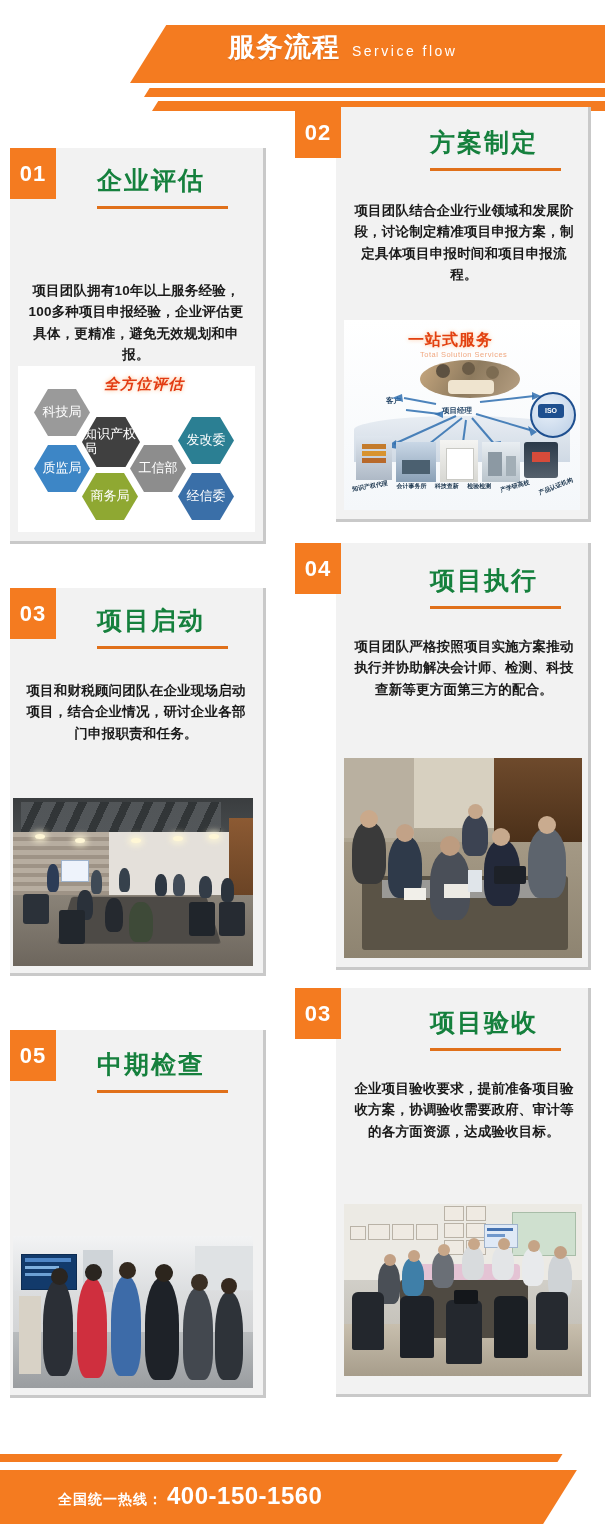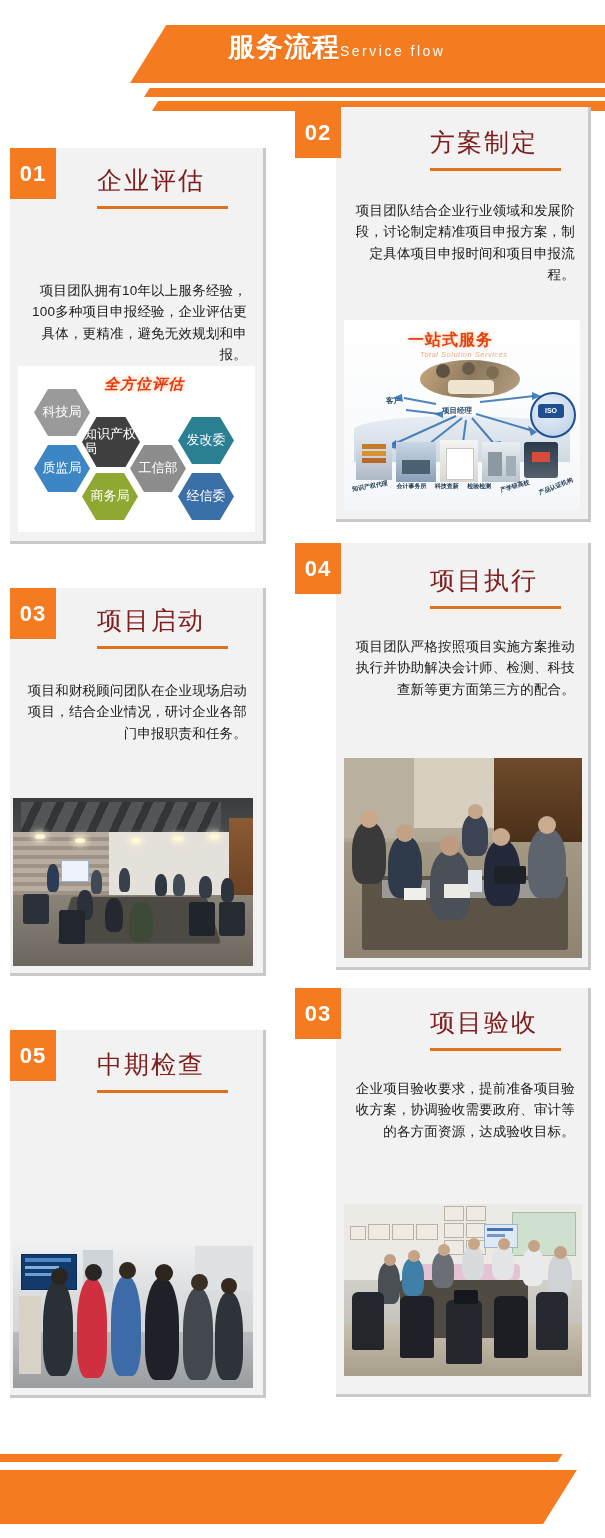--- a/index.html
+++ b/index.html
@@ -27,21 +27,21 @@
     transform-origin:left bottom;
   }
   .hdr-band3{
     position:absolute;left:152px;top:101px;width:560px;height:10px;
     background:#f47b20;
     transform:skewX(-32deg);
     transform-origin:left bottom;
   }
   .hdr-text{
     position:absolute;left:228px;top:34px;
-    display:flex;align-items:baseline;z-index:5;
+    display:flex;align-items:baseline;gap:12px;z-index:5;
   }
   .hdr-cn{
     font-size:27px;font-weight:bold;color:#ffffff;letter-spacing:1px;
     line-height:1;
     text-shadow:0 1px 1px rgba(150,60,0,.25);
   }
   .hdr-en{
     font-size:14px;color:#ffffff;letter-spacing:2.5px;line-height:1;
     font-weight:400;
   }
@@ -51,29 +51,29 @@
   .card.shadow{
     box-shadow:3px 0 0 #c9c9c9, 0 3px 0 #c9c9c9, 3px 3px 0 #c9c9c9;
   }
   .badge{
     position:absolute;width:46px;height:51px;background:#f47b20;
     color:#ffffff;font-size:22px;font-weight:bold;
     display:flex;align-items:center;justify-content:center;
     z-index:6;letter-spacing:1px;
   }
   .card-title{
-    position:absolute;font-size:25px;font-weight:normal;color:#7f1d1d;
+    position:absolute;font-size:25px;font-weight:bold;color:#15803d;
     letter-spacing:2px;line-height:1;white-space:nowrap;
   }
   .title-rule{
     position:absolute;height:3px;background:#e0701a;
   }
   .card-body{
     position:absolute;font-size:13.5px;color:#1a1a1a;line-height:1.58;
-    font-weight:normal;letter-spacing:.2px;text-align:right;
+    font-weight:bold;letter-spacing:.2px;text-align:center;
   }
   .photo{position:absolute;overflow:hidden;background:#dcdcdc;}
 
   
   .ph-layer{position:absolute;}
 
   
   .hexwrap{position:absolute;background:#ffffff;overflow:hidden;}
   .hextitle{
     position:absolute;font-size:15px;font-weight:bold;color:#e23b13;
@@ -152,21 +152,21 @@
   <div class="card shadow" style="left:336px;top:107px;width:252px;height:412px;">
   </div>
   <div class="badge" style="left:295px;top:107px;">02</div>
   <div class="card-title" style="left:430px;top:130px;">方案制定</div>
   <div class="title-rule" style="left:430px;top:168px;width:131px;"></div>
   <div class="card-body" style="left:353px;top:200px;width:222px;">项目团队结合企业行业领域和发展阶段，讨论制定精准项目申报方案，制定具体项目申报时间和项目申报流程。</div>
 
   <div class="photo" style="left:344px;top:320px;width:236px;height:190px;background:#ffffff;">
     <div class="ph-layer" style="left:0;top:0;width:100%;height:100%;background:linear-gradient(#ffffff,#f4f7fa);"></div>
     <div style="position:absolute;left:64px;top:10px;font-size:16px;font-weight:bold;color:#e2400f;letter-spacing:1px;text-shadow:0 0 4px rgba(255,190,140,.9);">一站式服务</div>
-    <div style="position:absolute;left:76px;top:30px;font-size:7.5px;font-style:italic;color:#f0a982;letter-spacing:.5px;">Total Solution Services</div>
+    <div style="position:absolute;left:76px;top:30px;font-size:7.5px;color:#f0a982;letter-spacing:.5px;">Total Solution Services</div>
 
     <div class="ph-layer" style="left:76px;top:40px;width:100px;height:38px;border-radius:50%;background:linear-gradient(120deg,#c9a980,#8d7a5e,#b8a184);"></div>
     <div class="ph-layer" style="left:92px;top:44px;width:14px;height:14px;border-radius:50%;background:#5d5141;"></div>
     <div class="ph-layer" style="left:118px;top:42px;width:13px;height:13px;border-radius:50%;background:#6a5b46;"></div>
     <div class="ph-layer" style="left:142px;top:46px;width:13px;height:13px;border-radius:50%;background:#7d6c52;"></div>
     <div class="ph-layer" style="left:104px;top:60px;width:46px;height:14px;border-radius:4px;background:#efe4cf;"></div>
 
     <div class="ph-layer" style="left:10px;top:96px;width:216px;height:46px;background:linear-gradient(#e8edf3,#cfd9e4);border-radius:50% 50% 0 0 / 30% 30% 0 0;"></div>
     <div style="position:absolute;left:42px;top:76px;font-size:7.5px;color:#2a4a6b;font-weight:bold;">客户</div>
     <div style="position:absolute;left:98px;top:86px;font-size:7.5px;color:#2a4a6b;font-weight:bold;">项目经理</div>
@@ -374,15 +374,19 @@
     <div class="ph-layer" style="left:102px;top:96px;width:36px;height:64px;background:#24282e;border-radius:6px 6px 2px 2px;"></div>
     <div class="ph-layer" style="left:150px;top:92px;width:34px;height:62px;background:#1b1f24;border-radius:6px 6px 2px 2px;"></div>
     <div class="ph-layer" style="left:192px;top:88px;width:32px;height:58px;background:#262a30;border-radius:6px 6px 2px 2px;"></div>
     <div class="ph-layer" style="left:8px;top:88px;width:32px;height:58px;background:#23272d;border-radius:6px 6px 2px 2px;"></div>
     <div class="ph-layer" style="left:110px;top:86px;width:24px;height:14px;background:#14171b;border-radius:2px;"></div>
   </div>
 
   <div class="footer">
     <div class="ft-line"></div>
     <div class="ft-band"></div>
+    <div class="ft-text">
+      <span class="ft-label">全国统一热线：</span>
+      <span class="ft-num">400-150-1560</span>
+    </div>
   </div>
 
 </div>
 
 </body></html>

